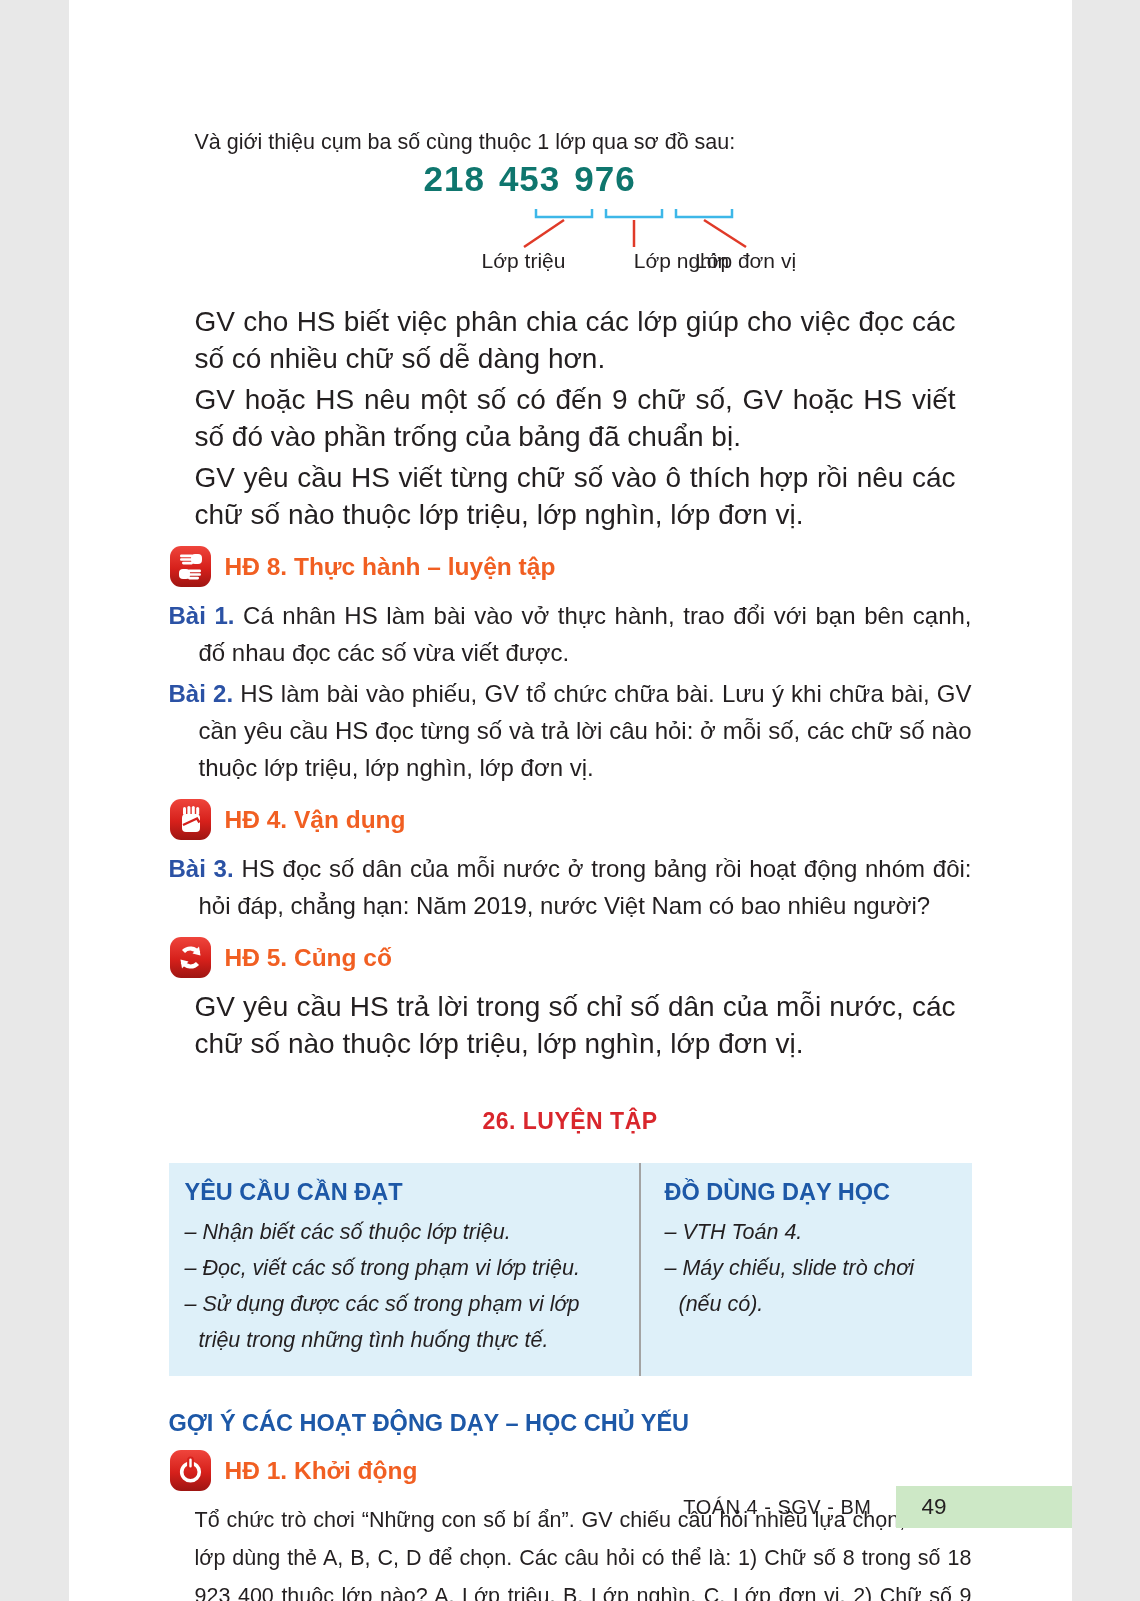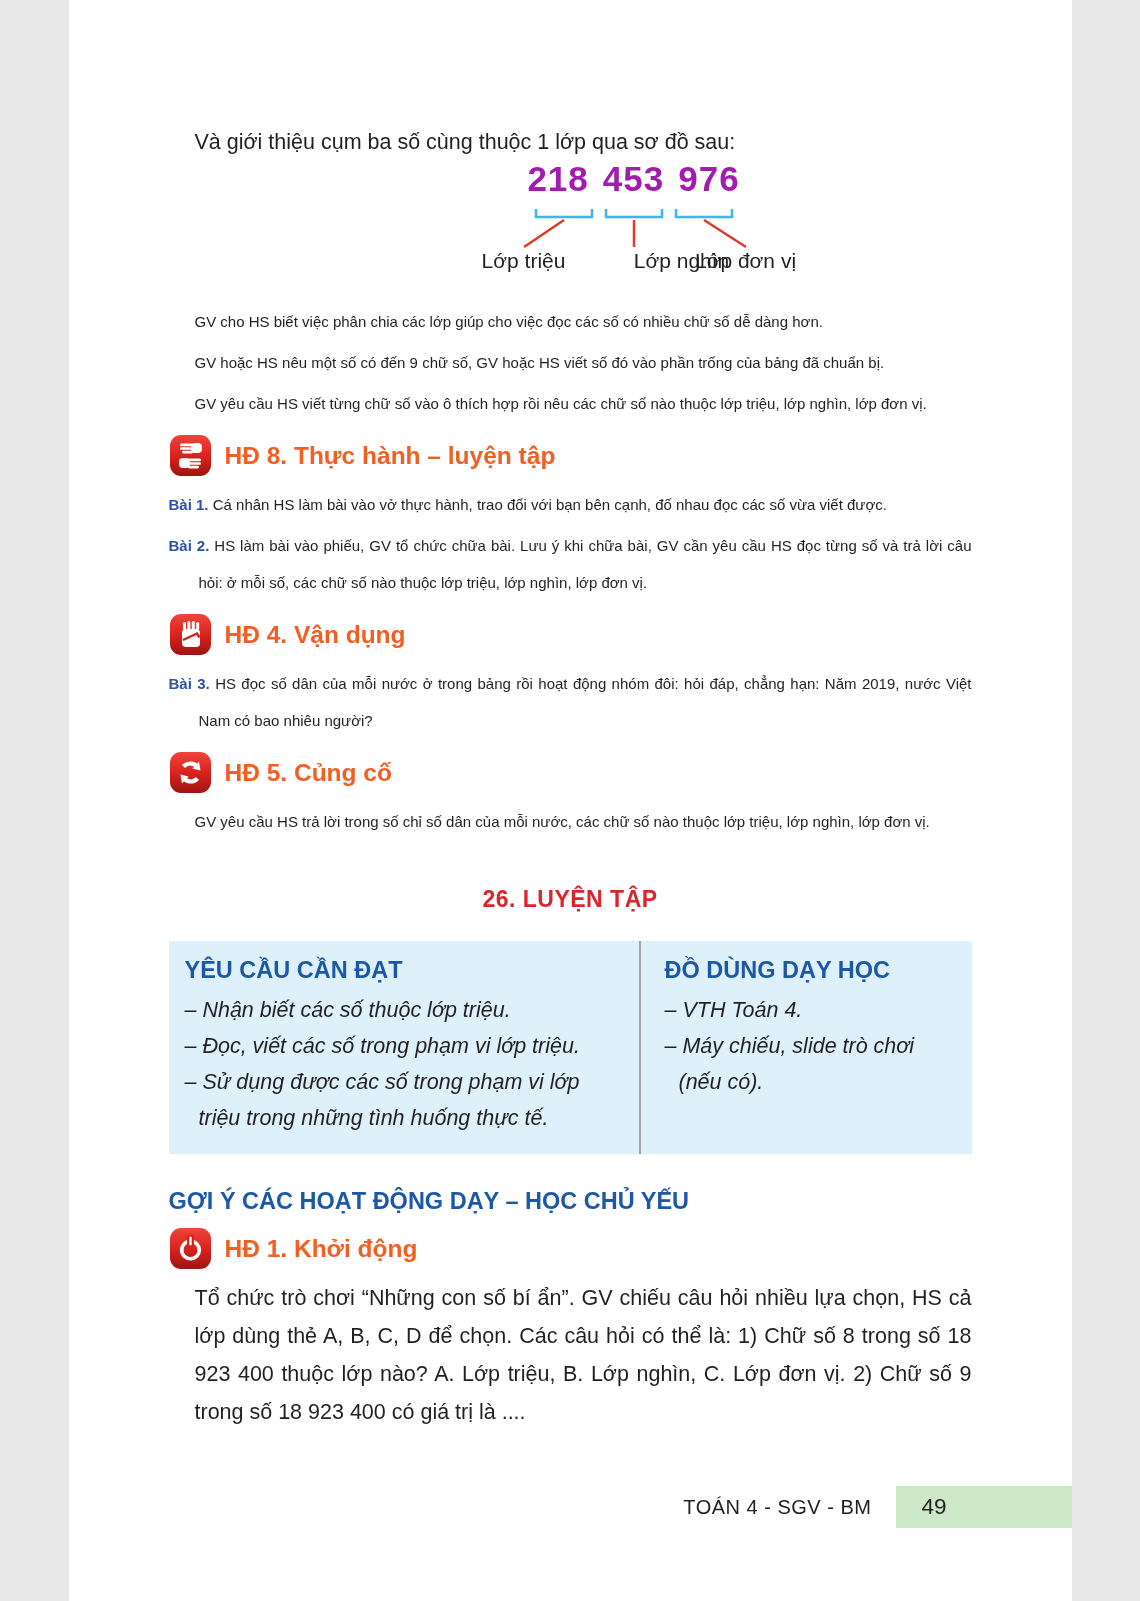--- a/index.html
+++ b/index.html
@@ -5,29 +5,29 @@
   html,body{margin:0;padding:0;background:#e8e8e8;}
   .page{
     width:1003px;height:1601px;background:#ffffff;position:relative;
     margin:0 auto;overflow:hidden;
     font-family:"Liberation Sans","DejaVu Sans",sans-serif;color:#231f20;
   }
   .content{position:absolute;left:100px;right:100px;top:0;}
   .intro{font-size:21.5px;margin:130px 0 4px 26px;}
   
   .diagram{position:relative;width:420px;height:122px;margin:4px 0 22px 255px;}
-  .num-row{display:flex;justify-content:center;gap:14px;font-weight:bold;
-    font-size:35px;color:#a21caf;letter-spacing:1px;}
+  .num-row{display:flex;justify-content:flex-start;gap:14px;font-weight:bold;
+    font-size:35px;color:#0f766e;letter-spacing:1px;}
   .diagram svg.connector{position:absolute;top:48px;left:0;}
   .dg-label{position:absolute;top:90px;transform:translateX(-50%);
     font-size:21px;white-space:nowrap;}
   .dg-label.l1{left:100px;}.dg-label.l2{left:210px;margin-left:48px;}.dg-label.l3{left:322px;}
   
-  .body-p{font-size:15px;line-height:37px;text-align:justify;margin:0 16px 4px 26px;}
-  .bai{font-size:15px;line-height:37px;text-align:justify;
+  .body-p{font-size:28px;line-height:37px;text-align:justify;margin:0 16px 4px 26px;}
+  .bai{font-size:24px;line-height:37px;text-align:justify;
     padding-left:30px;text-indent:-30px;margin:2px 0 4px 0;}
   .bai-label{color:#2b52a5;font-weight:bold;}
   
   .hd{display:flex;align-items:center;gap:13px;margin:12px 0 9px 0;}
   .hd-icon{width:43px;height:43px;flex:0 0 auto;}
   .hd-title{color:#f15f22;font-weight:bold;font-size:24.5px;}
   
   .lesson-title{text-align:center;color:#d9262c;font-weight:bold;
     font-size:23px;margin:46px 0 0 0;letter-spacing:0.5px;}
   .req-box{display:flex;background:#def0f9;margin-top:28px;}

